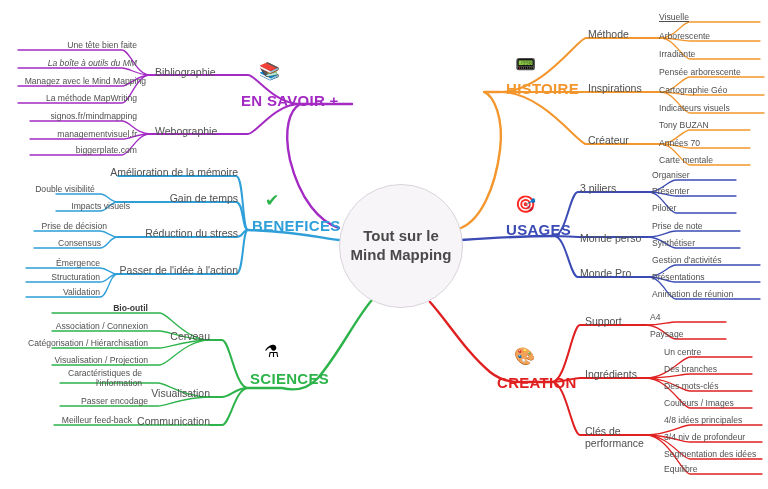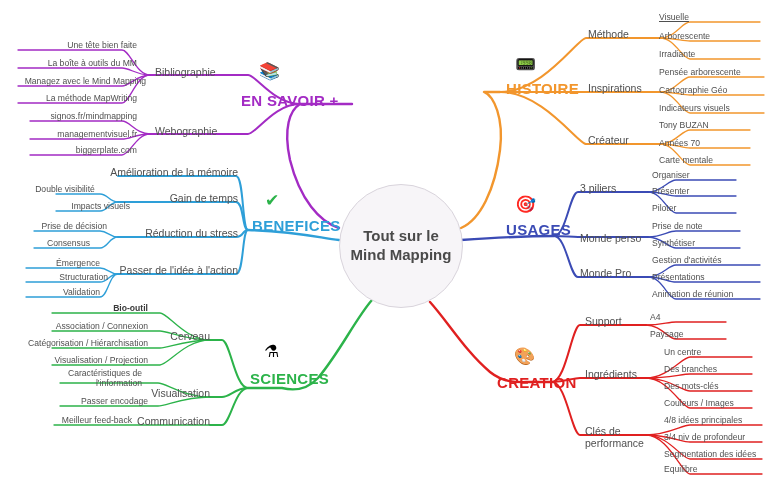--- a/index.html
+++ b/index.html
@@ -121,21 +121,21 @@
     </div>
   </div>
 
   <div class="mainicon" style="left:259px;top:63px;">📚</div>
   <div class="lbl main" style="left:241px;top:92px;color:#a32bc4;">EN SAVOIR +</div>
 
   <div class="lbl l2" style="left:155px;top:66px;">Bibliographie</div>
   <div class="lbl l2" style="left:155px;top:125px;">Webographie</div>
 
   <div class="lbl l3 r" style="left:0px;top:40px;width:137px;">Une tête bien faite</div>
-  <div class="lbl l3 r" style="left:0px;top:58px;width:137px;">La boîte à outils du MM</div>
+  <div class="lbl l3 r" style="left:0px;top:58px;width:137px;font-style:italic;">La boîte à outils du MM</div>
   <div class="lbl l3 r" style="left:0px;top:76px;width:146px;">Managez avec le Mind Mapping</div>
   <div class="lbl l3 r" style="left:0px;top:93px;width:137px;">La méthode MapWriting</div>
 
   <div class="lbl l3 r" style="left:0px;top:111px;width:137px;">signos.fr/mindmapping</div>
   <div class="lbl l3 r" style="left:0px;top:129px;width:137px;">managementvisuel.fr</div>
   <div class="lbl l3 r" style="left:0px;top:145px;width:137px;">biggerplate.com</div>
 
   <div class="mainicon" style="left:515px;top:56px;">📟</div>
   <div class="lbl main" style="left:506px;top:80px;color:#f2962d;">HISTOIRE</div>
 
@@ -198,24 +198,24 @@
 
   <div class="lbl l2 r" style="left:108px;top:166px;width:130px;">Amélioration de la mémoire</div>
   <div class="lbl l2 r" style="left:108px;top:192px;width:130px;">Gain de temps</div>
   <div class="lbl l2 r" style="left:108px;top:227px;width:130px;">Réduction du stress</div>
   <div class="lbl l2 r" style="left:108px;top:264px;width:130px;">Passer de l'idée à l'action</div>
 
   <div class="lbl l3 r" style="left:0px;top:184px;width:130px;text-align:center;">Double visibilité</div>
   <div class="lbl l3 r" style="left:0px;top:201px;width:130px;">Impacts visuels</div>
 
   <div class="lbl l3 r" style="left:0px;top:221px;width:107px;">Prise de décision</div>
-  <div class="lbl l3 r" style="left:0px;top:238px;width:90px;">Consensus</div>
+  <div class="lbl l3 r" style="left:11px;top:238px;width:90px;">Consensus</div>
 
   <div class="lbl l3 r" style="left:0px;top:258px;width:100px;">Émergence</div>
-  <div class="lbl l3 r" style="left:8px;top:272px;width:100px;">Structuration</div>
+  <div class="lbl l3 r" style="left:0px;top:272px;width:100px;">Structuration</div>
   <div class="lbl l3 r" style="left:0px;top:287px;width:100px;">Validation</div>
 
   <div class="mainicon" style="left:264px;top:343px;">⚗</div>
   <div class="lbl main" style="left:250px;top:370px;color:#2cb34a;">SCIENCES</div>
 
   <div class="lbl l2 r" style="left:130px;top:330px;width:80px;">Cerveau</div>
   <div class="lbl l2 r" style="left:120px;top:387px;width:90px;">Visualisation</div>
   <div class="lbl l2 r" style="left:110px;top:415px;width:100px;">Communication</div>
 
   <div class="lbl l3 r bold" style="left:0px;top:303px;width:148px;">Bio-outil</div>

